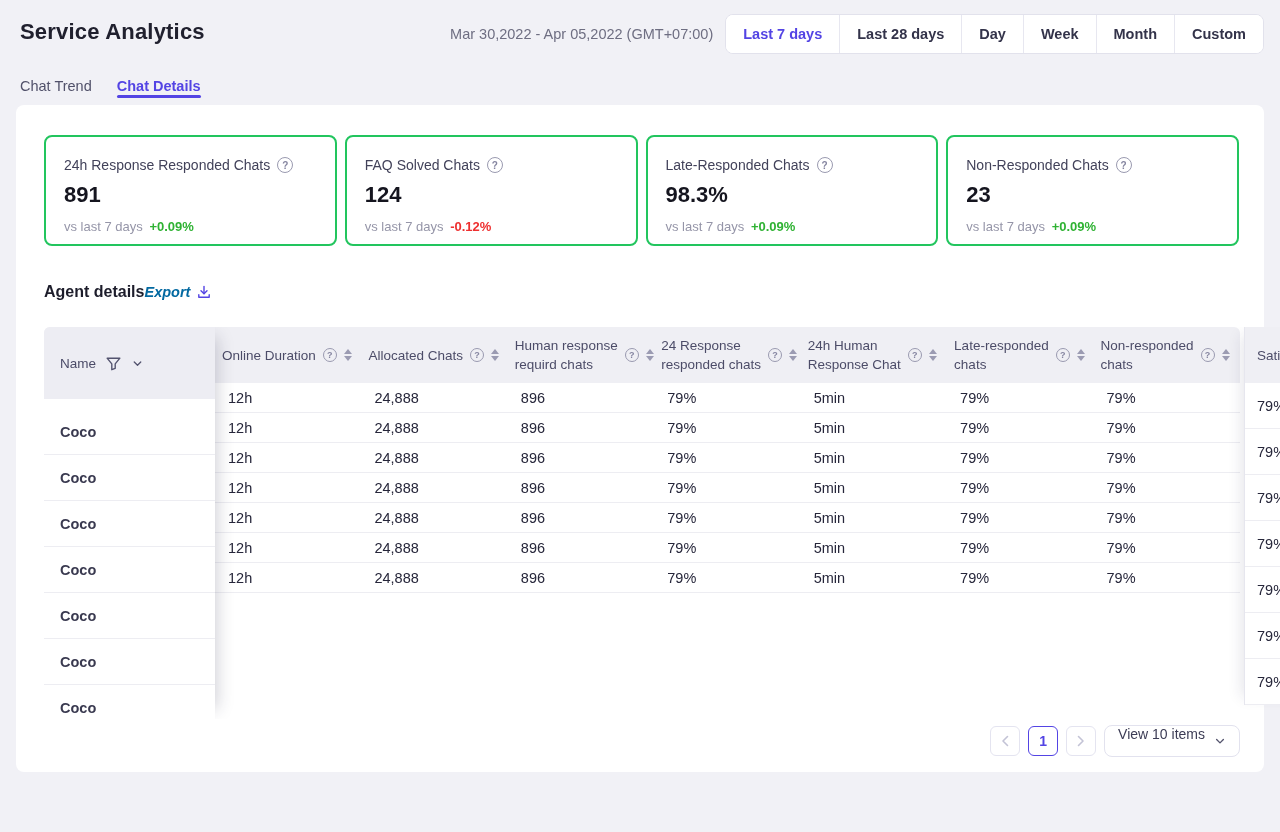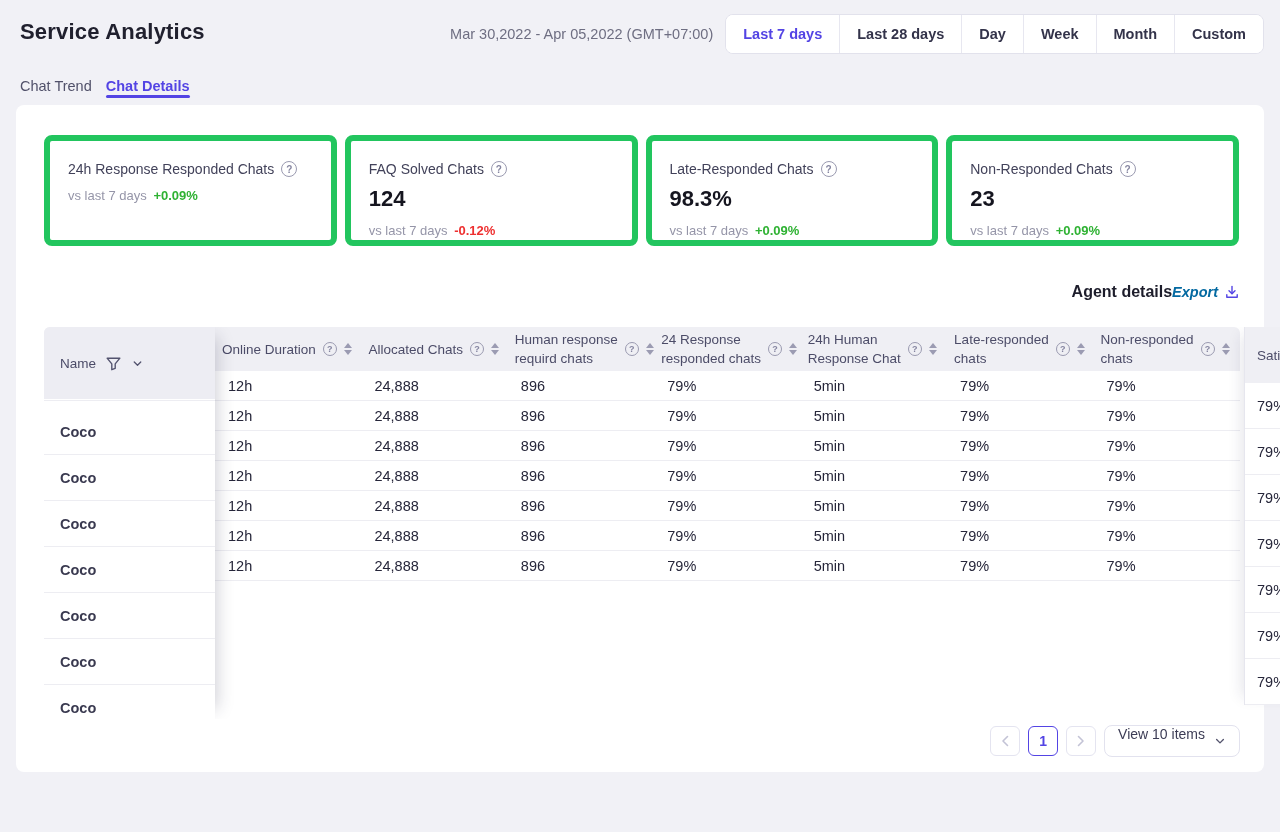--- a/index.html
+++ b/index.html
@@ -18,48 +18,48 @@
   .date-range { font-size:14.5px; color:#6e6e82; white-space:nowrap; margin-right:2px; }
   .segmented { display:flex; background:#fff; border:1px solid #e2e2ec; border-radius:8px; overflow:hidden; height:40px; }
   .seg-btn {
     border:none; background:#fff; cursor:pointer; height:100%;
     padding:0 17px; font-size:14.5px; font-weight:600; color:#33334a;
     border-left:1px solid #e7e7f0; font-family:inherit; white-space:nowrap;
   }
   .seg-btn:first-child { border-left:none; }
   .seg-btn.active { color:#5344e4; }
   
-  .tabs { display:flex; gap:14px; padding:24px 0 0 20px; height:44px; }
+  .tabs { display:flex; gap:25px; padding:24px 0 0 20px; height:44px; }
   .tab { position:relative; font-size:14.5px; font-weight:500; color:#51516a; cursor:pointer; padding-bottom:12px; }
   .tab.active { color:#5344e4; font-weight:700; }
   .tab.active::after { content:""; position:absolute; left:0; right:0; bottom:0; height:3px; background:#5344e4; border-radius:2px; }
   
   .panel { position:absolute; left:16px; top:105px; width:1248px; height:667px; background:#fff; border-radius:8px; }
   
   .cards { display:flex; gap:8px; margin:30px 25px 0 28px; }
-  .card { flex:1; border:6px solid #22c55e; border-radius:8px; padding:20px 18px 18px 18px; background:#fff; height:111px; }
+  .card { flex:1; border:2px solid #22c55e; border-radius:8px; padding:20px 18px 18px 18px; background:#fff; height:111px; }
   .card-title { display:flex; align-items:center; gap:7px; font-size:14px; color:#42425a; }
   .q-circle {
     width:16px; height:16px; border:1.2px solid #9a9ab0; border-radius:50%;
     display:inline-flex; align-items:center; justify-content:center;
     color:#8585a0; font-size:10px; font-weight:700; flex:none; cursor:pointer;
   }
   .q-circle::after { content:"?"; }
   .q-circle.small { width:14px; height:14px; font-size:9px; }
   .card-value { font-size:22px; font-weight:700; color:#15151f; margin-top:9px; }
   .card-foot { font-size:13px; color:#9595a8; margin-top:11px; }
   .card-delta { font-weight:700; margin-left:3px;text-align:center; }
   
-  .section-row { display:flex; align-items:center; justify-content:flex-end; margin:37px 24px 0 28px; }
+  .section-row { display:flex; align-items:center; justify-content:flex-start; margin:37px 24px 0 28px; }
   .section-heading { font-size:16px; font-weight:700; color:#1d1d2b; }
   .export-link { display:flex; align-items:center; gap:6px; color:#0369a1; font-size:14.5px; font-weight:600; cursor:pointer; text-decoration:none;font-style:italic; }
   
   .table-area { position:relative; margin:26px 0 0 28px; width:1236px; height:392px; overflow:hidden; }
   .main-table { width:1196px; }
-  .thead { display:flex; height:44px; background:#efeff4; border-radius:6px 6px 0 0; }
+  .thead { display:flex; height:56px; background:#efeff4; border-radius:6px 6px 0 0; }
   .th-name-spacer { width:171px; flex:none; }
   .th-col { flex:1; display:flex; align-items:center; gap:7px; padding-left:7px; font-size:13.5px; font-weight:500; color:#4c4c68; cursor:pointer; }
   .th-label { display:flex; flex-direction:column; line-height:19px; }
   .sort { display:inline-flex; flex-direction:column; gap:2px; cursor:pointer; flex:none; }
   .tri-up { width:0; height:0; border-left:4px solid transparent; border-right:4px solid transparent; border-bottom:5px solid #9b9bb2; }
   .tri-down { width:0; height:0; border-left:4px solid transparent; border-right:4px solid transparent; border-top:5px solid #9b9bb2; }
   .trow { display:flex; height:30px; background:#fff; border-bottom:1px solid #ededf2; }
   .row-name-spacer { width:171px; flex:none; }
   .tcell { flex:1; display:flex; align-items:center; padding-left:13px; font-size:14.5px; color:#26263a; }
   
@@ -115,20 +115,21 @@
     </nav>
 
   <main class="panel">
 
     <div class="cards">
         <div class="card">
     <div class="card-title">
       <span class="card-title-text">24h Response Responded Chats</span>
       <span class="q-circle"></span>
     </div>
+    <div class="card-value">891</div>
     <div class="card-foot">
       <span class="card-compare">vs last 7 days</span>
       <span class="card-delta" style="color: rgb(47, 178, 51);">+0.09%</span>
     </div>
   </div>
         <div class="card">
     <div class="card-title">
       <span class="card-title-text">FAQ Solved Chats</span>
       <span class="q-circle"></span>
     </div>

